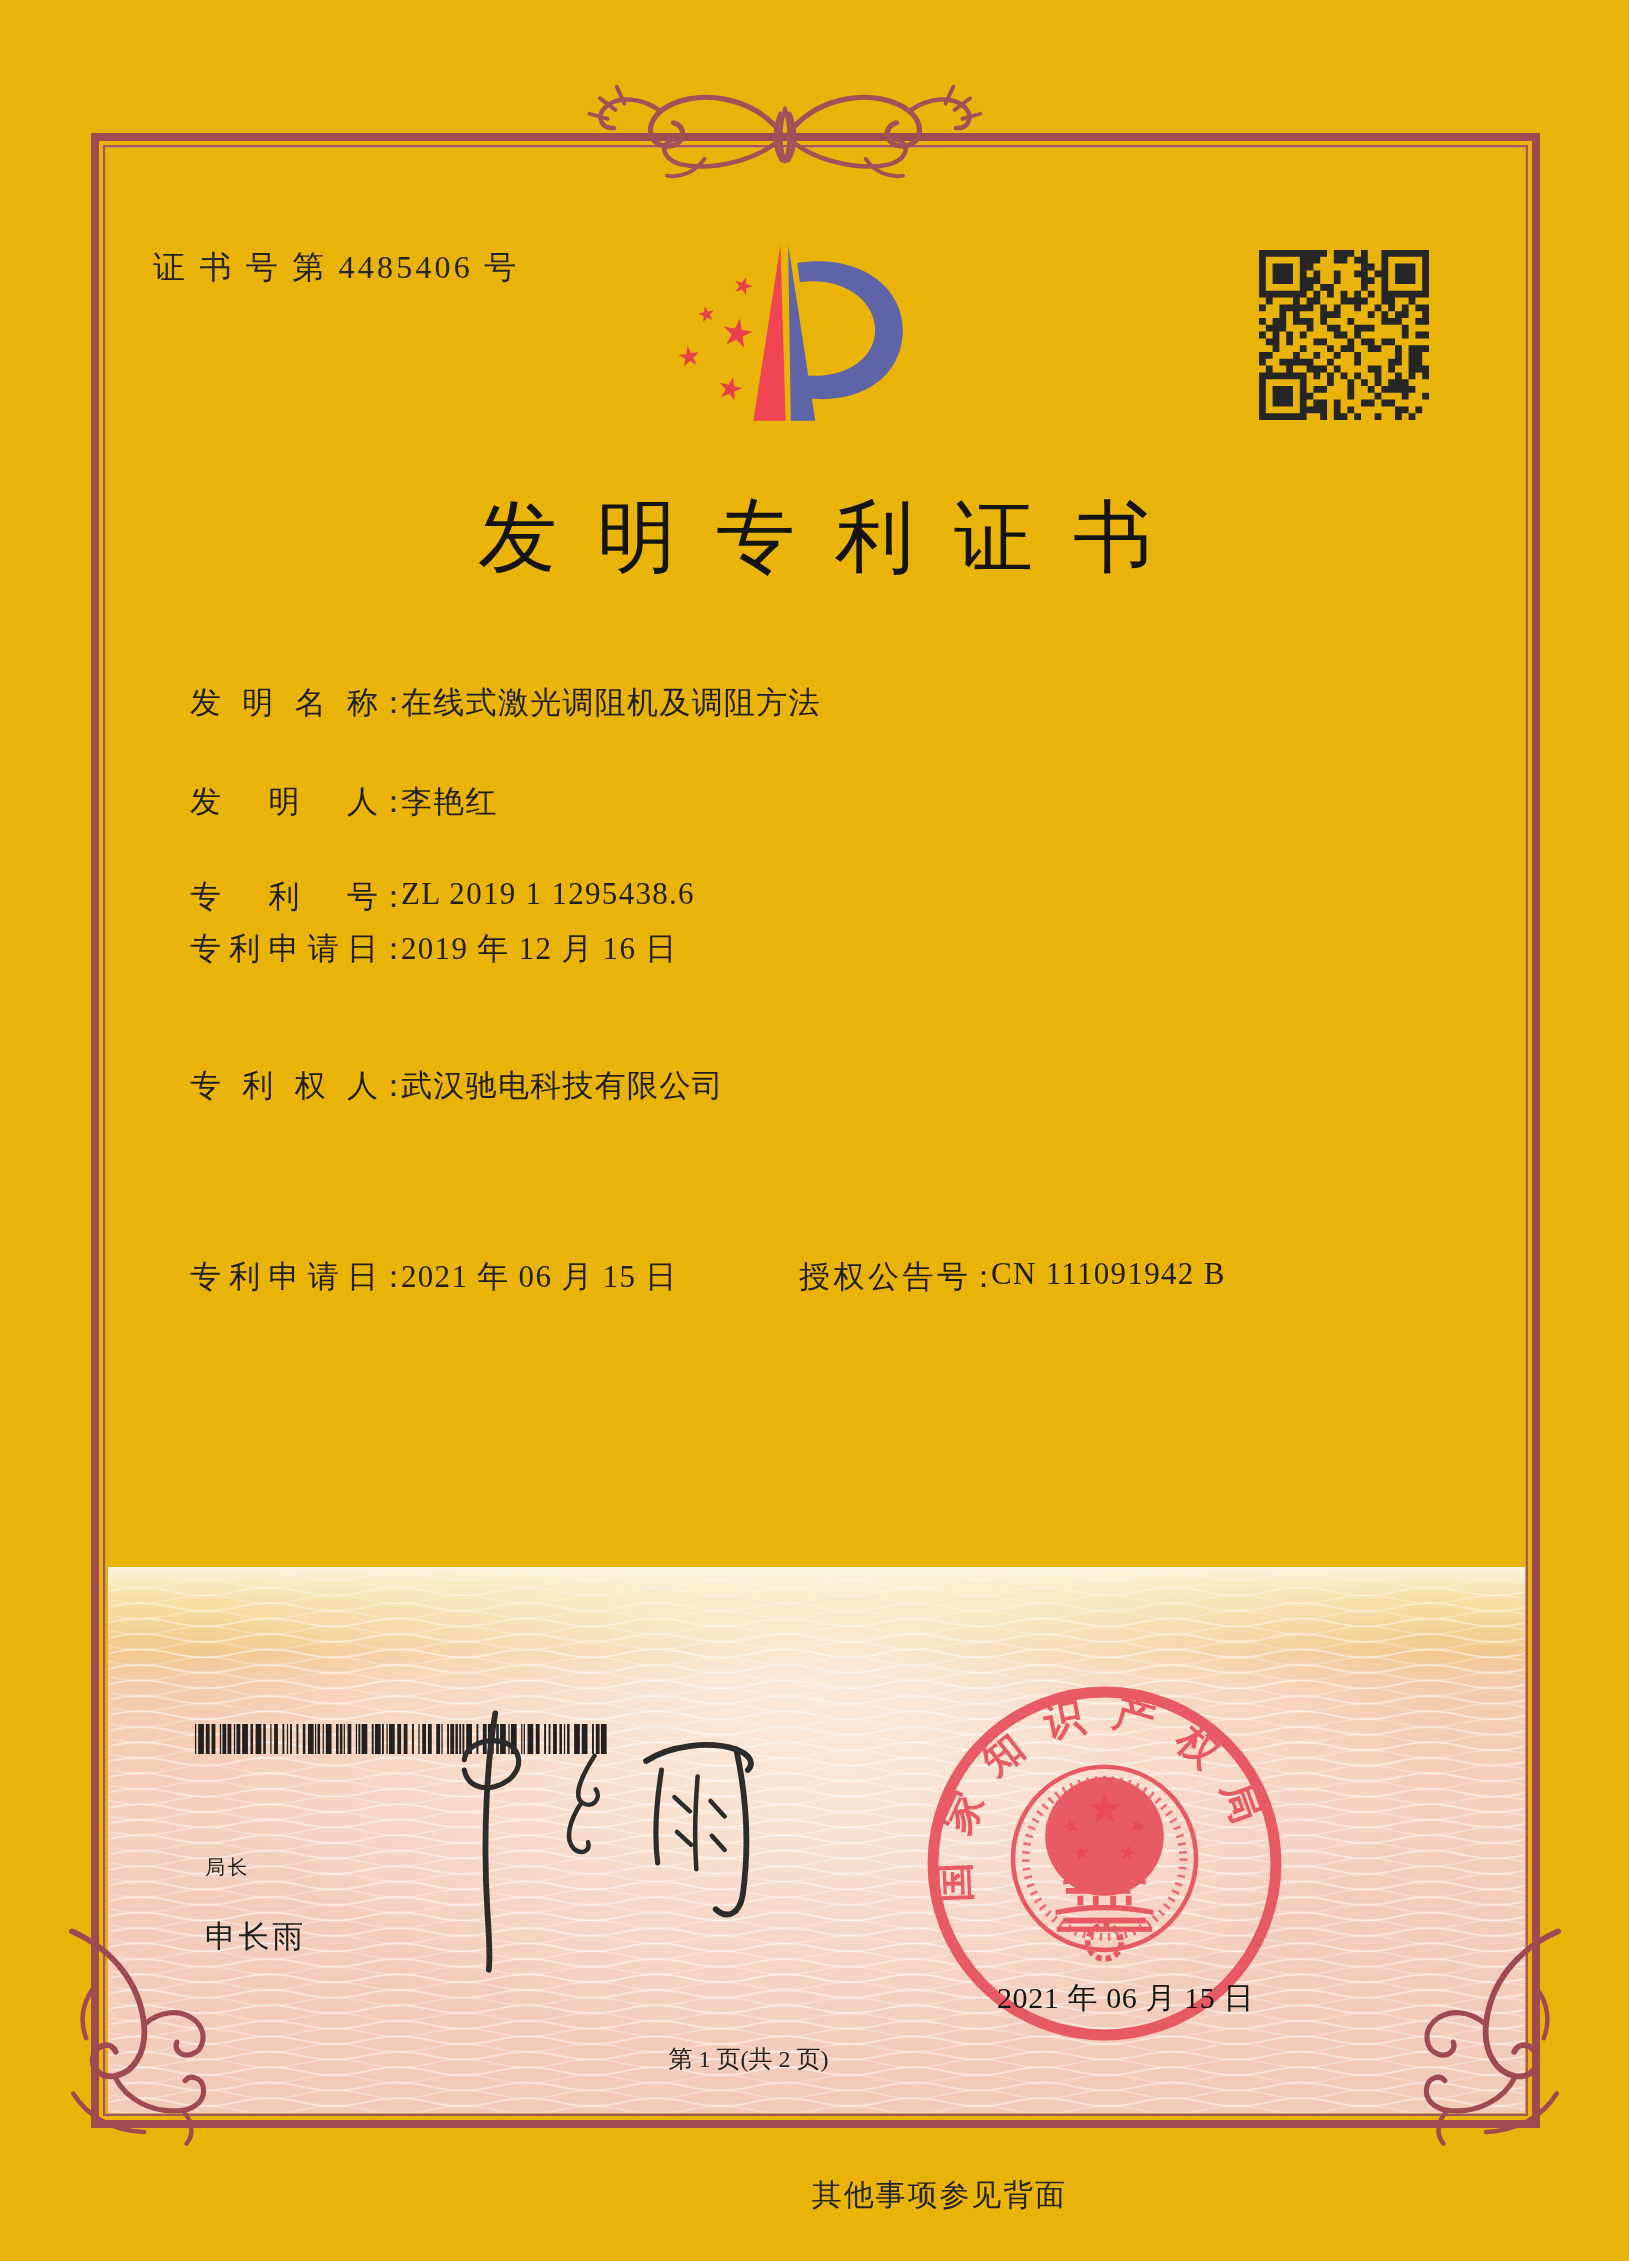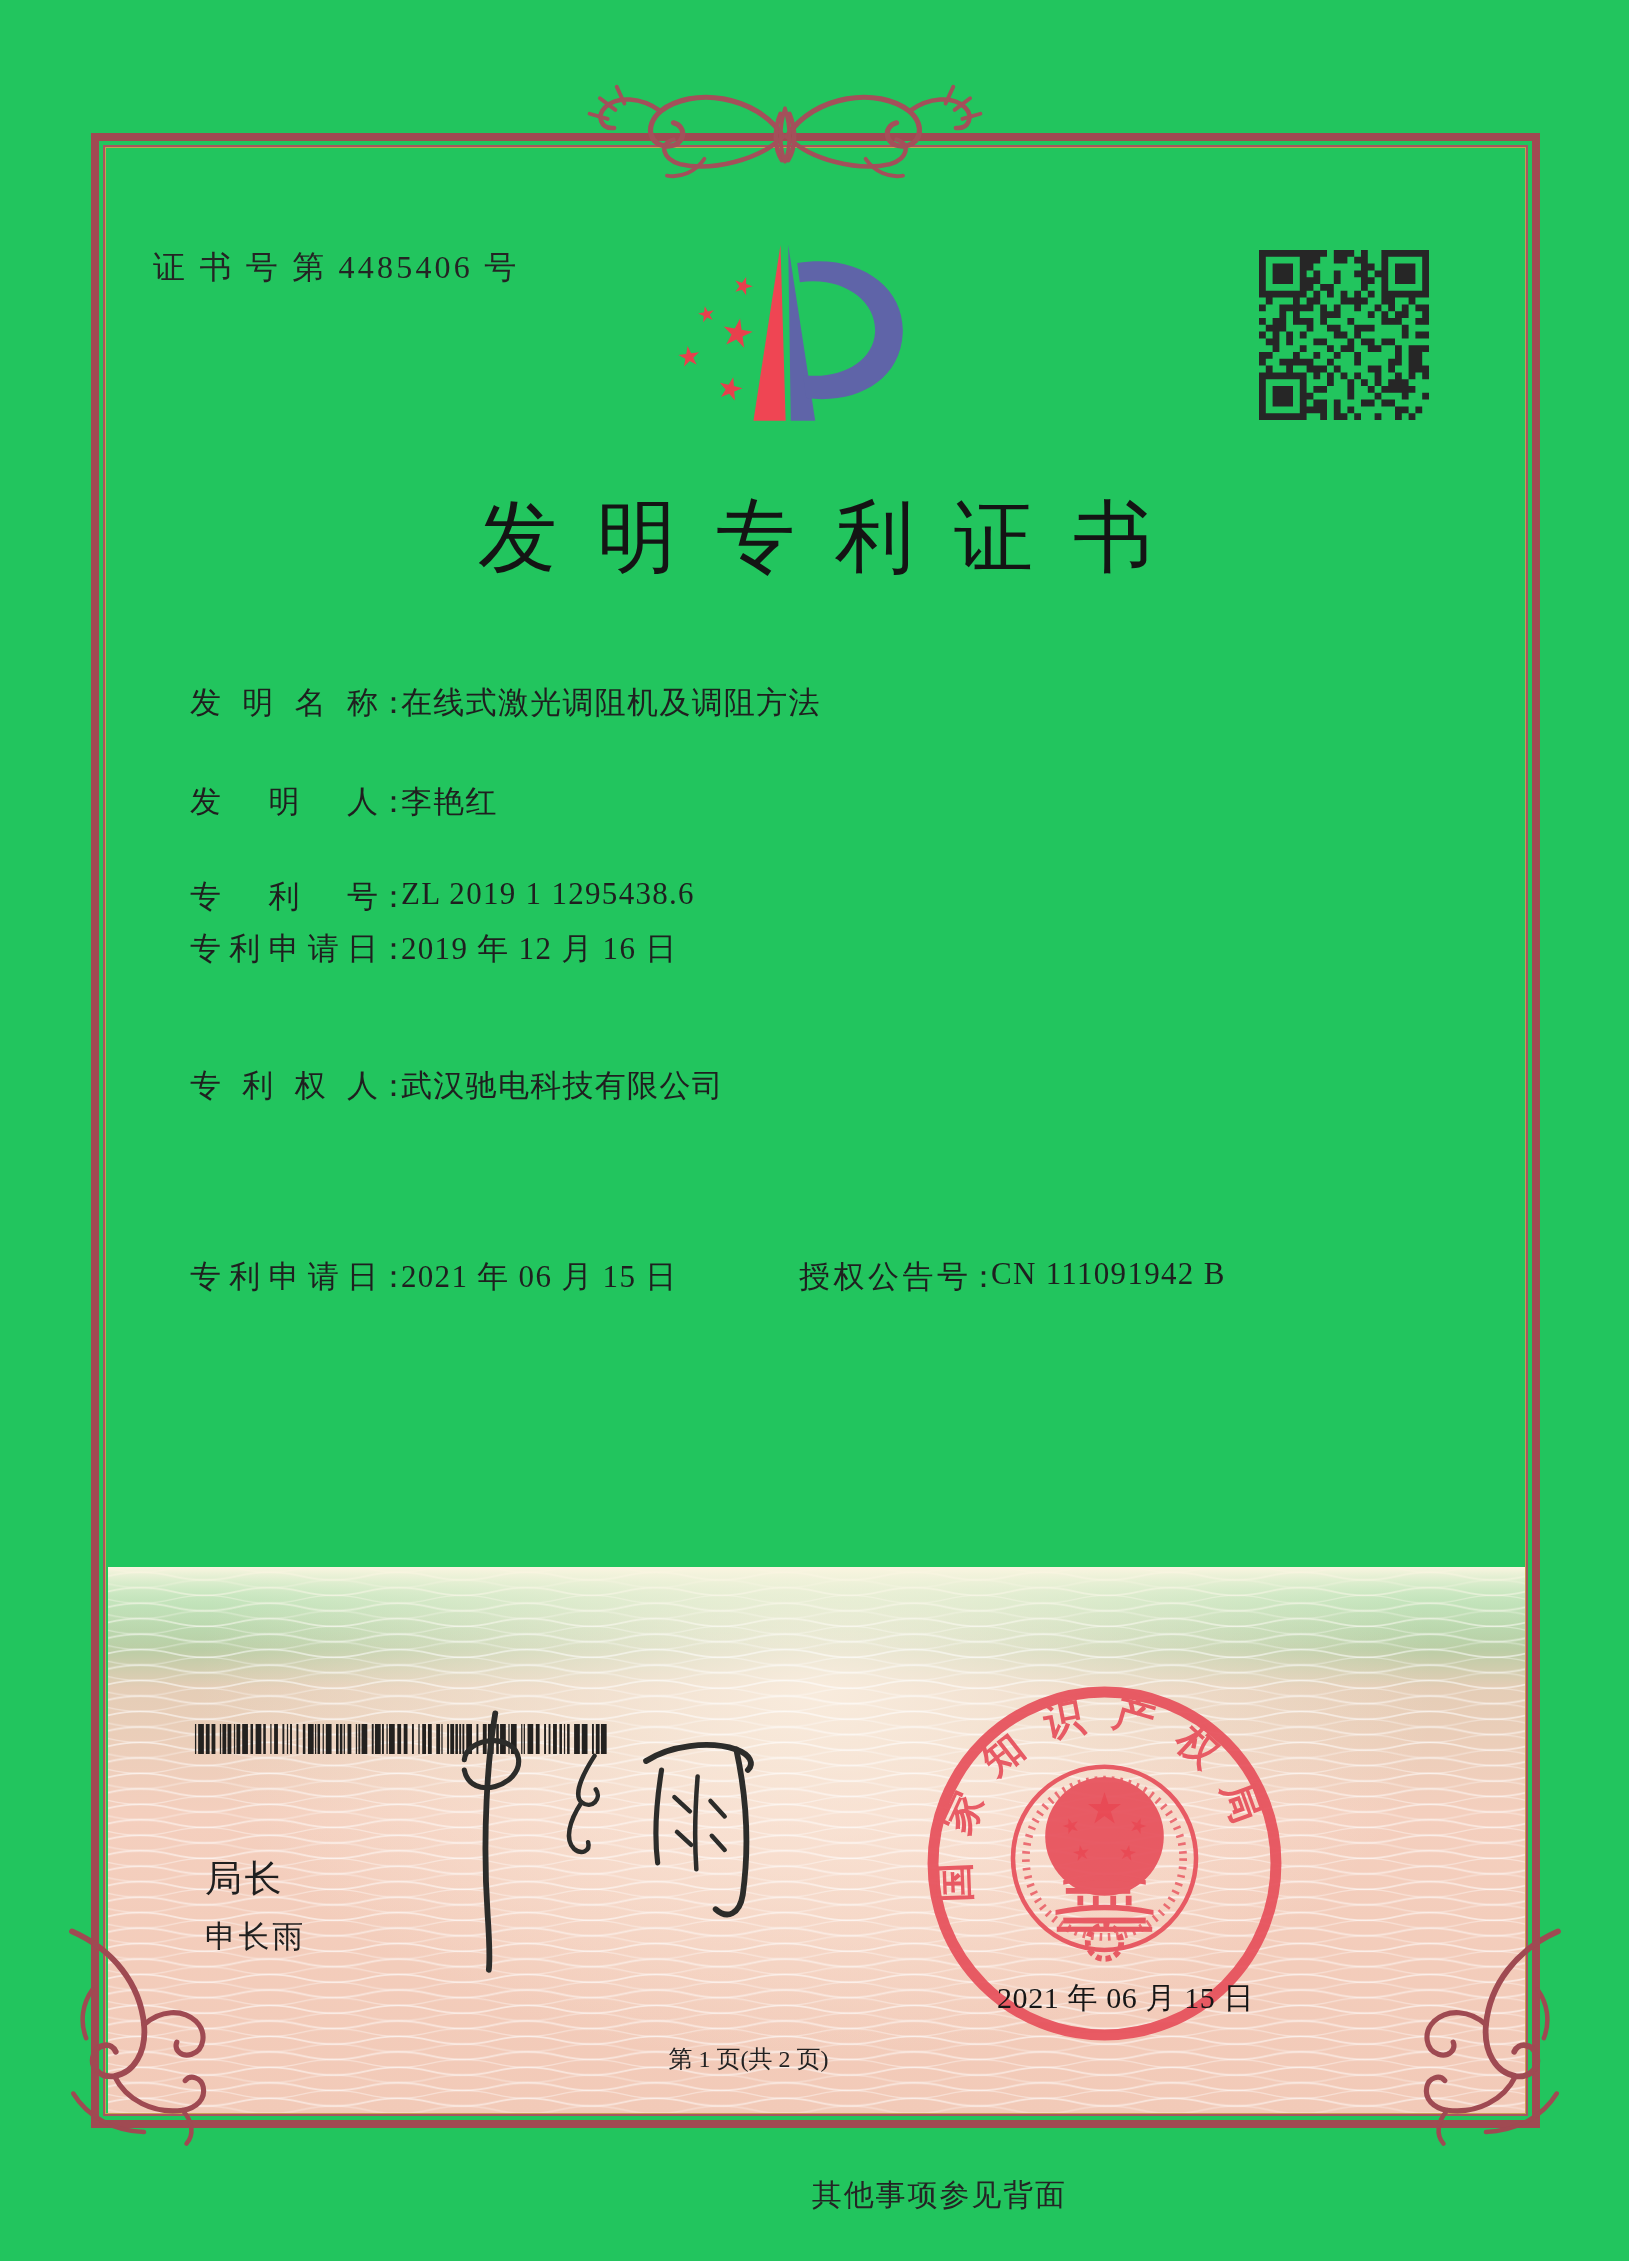--- a/index.html
+++ b/index.html
@@ -1,18 +1,18 @@
 <!DOCTYPE html>
 <html style="font-size:10.3px"><head>
 <meta charset="utf-8">
 <style>
   html,body{margin:0;padding:0;background:#e8e4d8;}
   .page{
     position:relative; width:1630px; height:2261px; overflow:hidden;
-    background:#22c55e;
+    background:#eab308;
     font-family:"Liberation Serif","DejaVu Serif",serif;
     color:#1f1f1f;
   }
   
   .border-box{position:absolute;left:91px;top:133px;width:1433px;height:1979px;
     border:8.4px solid #a04a52;z-index:6;pointer-events:none;}
   .border-in1{position:absolute;inset:3.9px;border:2.6px solid #a85560;}
   .border-in2{position:absolute;inset:0;border:1.9px solid #c9a050;}
   
   .pink-panel{position:absolute;left:108px;top:1567px;width:1417px;height:548px;z-index:1;
@@ -39,21 +39,21 @@
   .row5 .f-value{white-space:normal;width:832px;line-height:47px;letter-spacing:0.6px;}
   .row6{top:1256px}
   .pair2{position:absolute;left:609px;top:0;white-space:nowrap;}
   .pair2 .f-label{width:169px;}
   
   .body-text{position:absolute;left:189px;top:1317px;width:1250px;z-index:3;
     font-size:30px;line-height:70px;text-align:justify;color:#242220;}
   .body-text p{margin:0;text-indent:62px;}
   
   .barcode{position:absolute;left:193px;top:1724px;z-index:3;}
-  .director-label{position:absolute;left:205px;top:1854px;font-size:37px;letter-spacing:2.6px;z-index:3;}
+  .director-label{position:absolute;left:205px;top:1854px;font-size:20px;letter-spacing:2.6px;z-index:3;}
   .director-name{position:absolute;left:205px;top:1916px;font-size:31px;letter-spacing:2.6px;z-index:3;}
   .signature{position:absolute;left:445px;top:1694px;z-index:4;}
   .seal{position:absolute;left:924px;top:1683px;z-index:3;}
   .seal-date{position:absolute;left:974px;top:1978px;width:303px;text-align:center;
     font-size:30px;letter-spacing:0.6px;color:#161616;z-index:4;white-space:nowrap;}
   .page-info{position:absolute;left:426px;top:2043px;width:645px;text-align:center;
     font-size:24px;z-index:3;color:#222;}
   .back-note{position:absolute;left:422px;top:2175px;width:645px;text-align:right;
     font-size:30px;letter-spacing:1.9px;color:#242424;z-index:3;}
   

